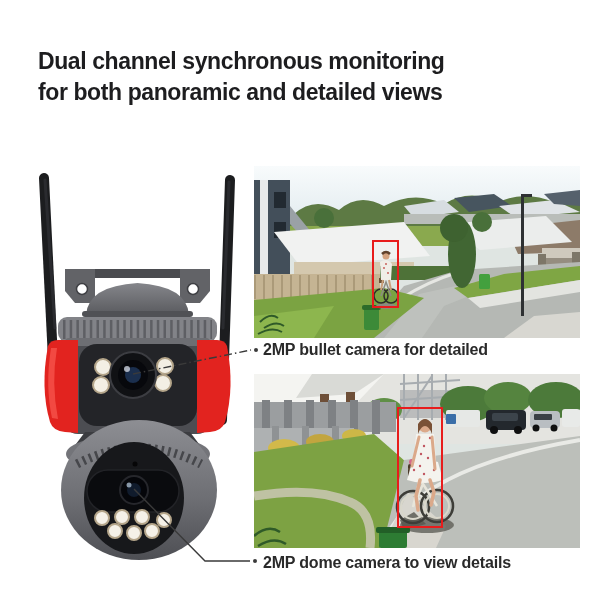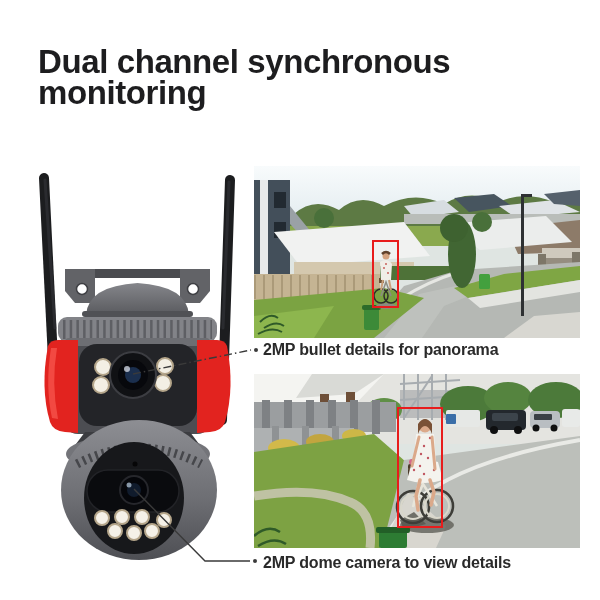--- a/index.html
+++ b/index.html
@@ -3,21 +3,21 @@
 <meta charset="utf-8">
 <style>
   html,body{margin:0;padding:0;}
   body{
     width:600px;height:600px;background:#ffffff;position:relative;overflow:hidden;
     font-family:"Liberation Sans",sans-serif;
     --accent-red:#e2231f; --detect-red:#e81c1c; --title-color:#1d1d1f;
     --label-color:#2a2a2a; --line-color:#3a3a3a;
   }
   .abs{position:absolute;}
-  .title{left:38px;top:46px;width:548px;font-size:33px;font-weight:bold;
+  .title{left:38px;top:46px;width:548px;font-size:23px;font-weight:bold;
          color:var(--title-color);line-height:31px;letter-spacing:-0.4px;}
   .callout-label{position:absolute;font-size:16px;font-weight:bold;white-space:nowrap;
          color:var(--label-color);letter-spacing:-0.2px;z-index:6;}
   #label-bullet{left:263px;top:341px;}
   #label-dome{left:263px;top:554px;text-align:center;}
   .photo{position:absolute;overflow:hidden;background:#dfe5e2;z-index:1;}
   #photo-top{left:254px;top:166px;width:326px;height:172px;}
   #photo-bottom{left:254px;top:374px;width:326px;height:174px;}
   .photo svg{display:block;width:100%;height:100%;}
   .detect{position:absolute;border:2.5px solid var(--detect-red);box-sizing:border-box;z-index:3;}
@@ -27,20 +27,21 @@
   #callout-lines{left:0;top:0;z-index:5;pointer-events:none;}
   #callout-lines path{stroke:var(--line-color);fill:none;}
   #callout-lines circle{fill:var(--line-color);}
   .red-wing{fill:var(--accent-red);}
 </style>
 </head>
 <body style="--accent-red: #e2231f; --detect-red: #e81c1c; --title-color: #1d1d1f; --label-color: #2a2a2a; --line-color: #3a3a3a;">
 
 <div class="abs title">
   <div>Dual channel synchronous monitoring</div>
+  <div>for both panoramic and detailed views</div>
 </div>
 
 <svg id="camera" class="abs" width="245" height="392" viewBox="0 0 245 392">
   <defs>
     <linearGradient id="domeGrad" x1="0" y1="0" x2="0" y2="1">
       <stop offset="0" stop-color="#85868b"></stop>
         <stop offset="1" stop-color="#595a5e"></stop>
     </linearGradient>
     <linearGradient id="sphereGrad" x1="0" y1="0" x2="0" y2="1">
       <stop offset="0" stop-color="#8d8e93"></stop>
@@ -299,14 +300,14 @@
   <div id="detect-bottom" class="detect"></div>
 </div>
 
 <svg id="callout-lines" class="abs" width="600" height="600" viewBox="0 0 600 600">
   <path d="M133,374 L251,350" stroke-width="1.4" stroke-dasharray="8 3 1.5 3"></path>
   <circle cx="256" cy="350" r="2"></circle>
   <path d="M134,489 L205,561 L250,561" stroke-width="1.4"></path>
   <circle cx="255" cy="561" r="2"></circle>
 </svg>
 
-<div id="label-bullet" class="callout-label">2MP bullet details for panorama</div>
+<div id="label-bullet" class="callout-label">2MP bullet camera for detailed</div>
 <div id="label-dome" class="callout-label">2MP dome camera to view details</div>
 
 </body></html>

